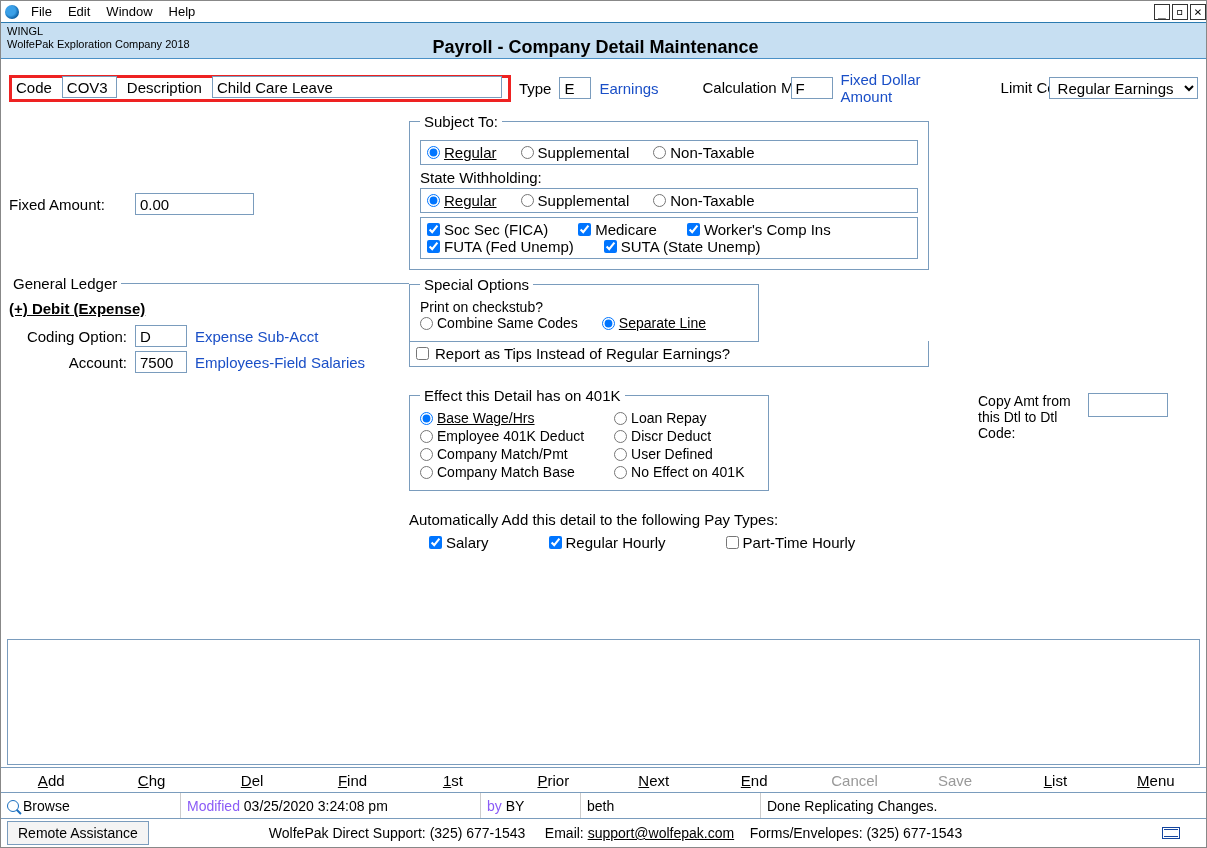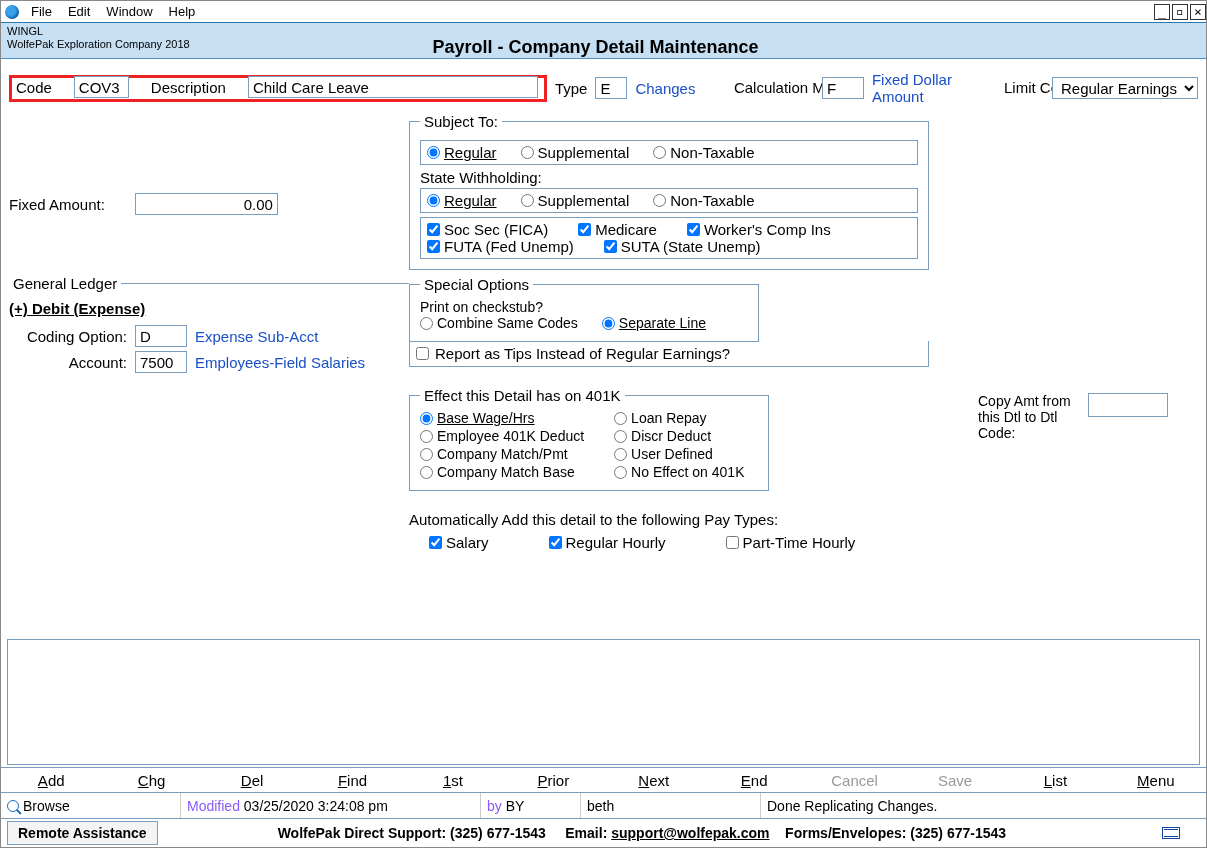--- a/index.html
+++ b/index.html
@@ -50,37 +50,37 @@
   }
   
   .hdr {
     display: flex; align-items: center;
     padding: 12px 8px 8px 8px;
     column-gap: 8px;
     font-size: 15px;
   }
   .redbox {
     border: 3px solid #e22; padding: 2px 6px 4px 4px;
-    display: flex; align-items: center; column-gap: 22px;
+    display: flex; align-items: center; column-gap: 10px;
     height: 27px;
   }
   .lbl { white-space: nowrap; }
   .inp {
     font-family: inherit; font-size: 15px;
     border: 1px solid #7a9cbd; background:#fff; padding:1px 4px; height:22px;
   }
   .link { color:#1a4fc7; cursor:pointer; }
   select.inp { height:22px; }
   
   .main { display:flex; padding:0 8px; }
   .leftcol { width:400px; padding-top:80px; }
   .rightcol { flex:1; position:relative; }
   
   .fixedamt { display:flex; align-items:center; column-gap:30px; margin-bottom:60px; }
-  .fixedamt .inp { width:143px; text-align:right; }
+  .fixedamt .inp { width:119px; text-align:left; }
   
   fieldset {
     border:1px solid #7a9cbd; font-size:15px; padding:6px 10px 10px 10px; margin:0;
   }
   legend { padding:0 4px; font-size:15px; }
   .gl fieldset { border:none; border-top:1px solid #7a9cbd; padding-left:0; padding-right:0;}
   .gl legend { color:#000; }
   .debit-head { font-weight:bold; text-decoration:underline; margin:2px 0 8px 0; }
   .gl-row { display:flex; align-items:center; column-gap:8px; margin:4px 0; }
   .gl-row .lbl { width:118px; text-align:right; }
@@ -128,21 +128,20 @@
   .mag {
     width:12px;height:12px;border:1px solid #1a6fc0;border-radius:50%;display:inline-block;position:relative;margin-right:4px;
   }
   .mag::after{content:"";position:absolute;width:6px;height:1.5px;background:#1a6fc0;right:-4px;bottom:-2px;transform:rotate(45deg);}
   .blue { color:#8b5cf6; }
   
   .footer {
     position:absolute; left:0; right:16px; bottom:0; height:28px;
     display:flex; align-items:center; font-size:14px;
     background:#fff;
-    font-weight:bold;
   }
   .footer .remote {
     border:1px solid #7a9cbd; padding:3px 10px; margin-left:6px; cursor:default;
     background:#f4f4f4;
   }
   .footer .support { margin-left:120px; }
   .footer a { color:#000; }
   .kb-icon {
     width:18px;height:12px;border:1px solid #14459e; margin-left:auto; margin-right:10px;
     display:inline-block; position:relative;
@@ -177,21 +176,21 @@
 
 <div class="hdr">
   <div class="redbox">
     <span class="lbl">Code</span>
     <input class="inp" style="width: 55px;" value="COV3">
     <span class="lbl">Description</span>
     <input class="inp" style="width: 290px;" value="Child Care Leave">
   </div>
   <span class="lbl">Type</span>
   <input class="inp" style="width: 32px;" value="E">
-  <span class="link">Changes</span>
+  <span class="link">Earnings</span>
   <span style="width:30px"></span>
   <span class="lbl" style="width:80px;line-height:16px">Calculation Method</span>
   <input class="inp" style="width: 42px;" value="F">
   <span class="link">Fixed Dollar Amount</span>
   <span style="width:20px"></span>
   <span class="lbl" style="width:40px;line-height:16px">Limit Code</span>
   <select class="inp" style="width:160px">
     <option>Regular Earnings</option>
   </select>
 </div>

